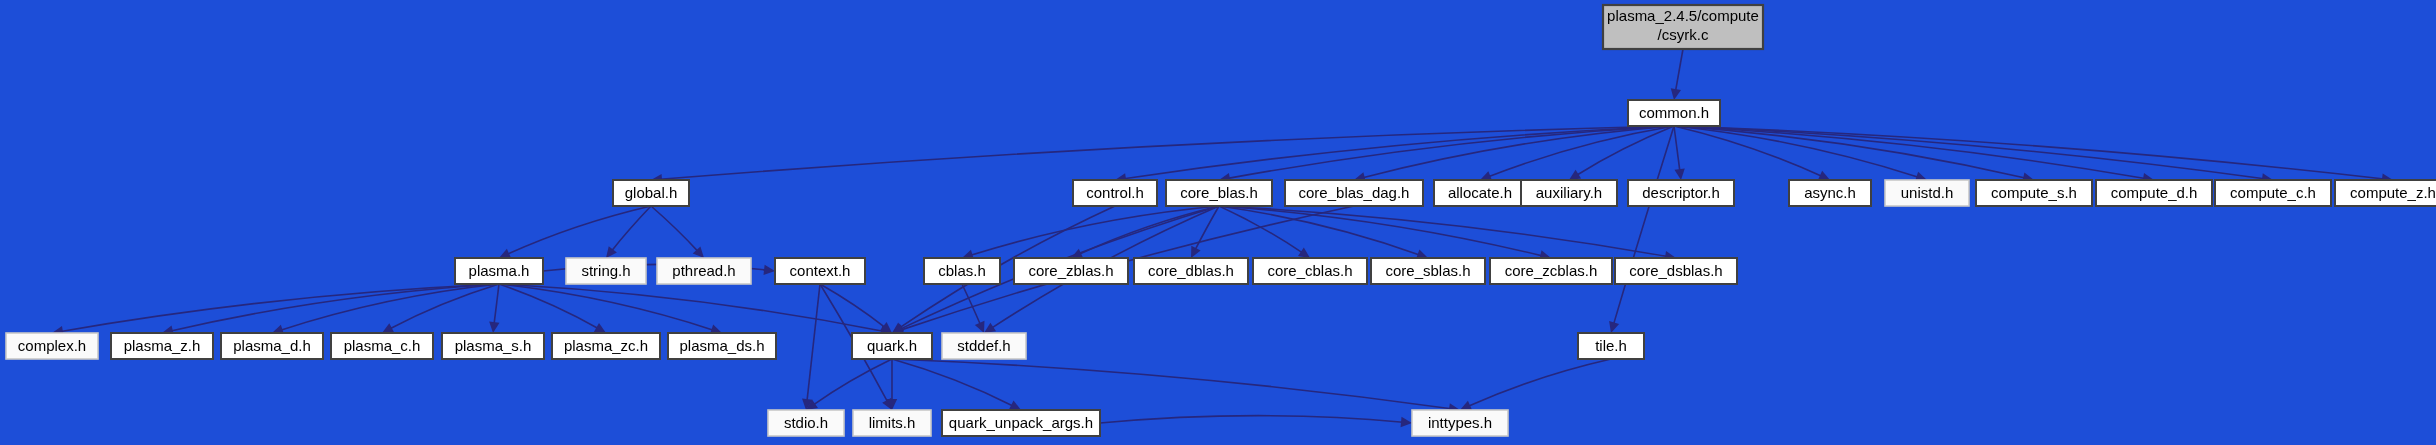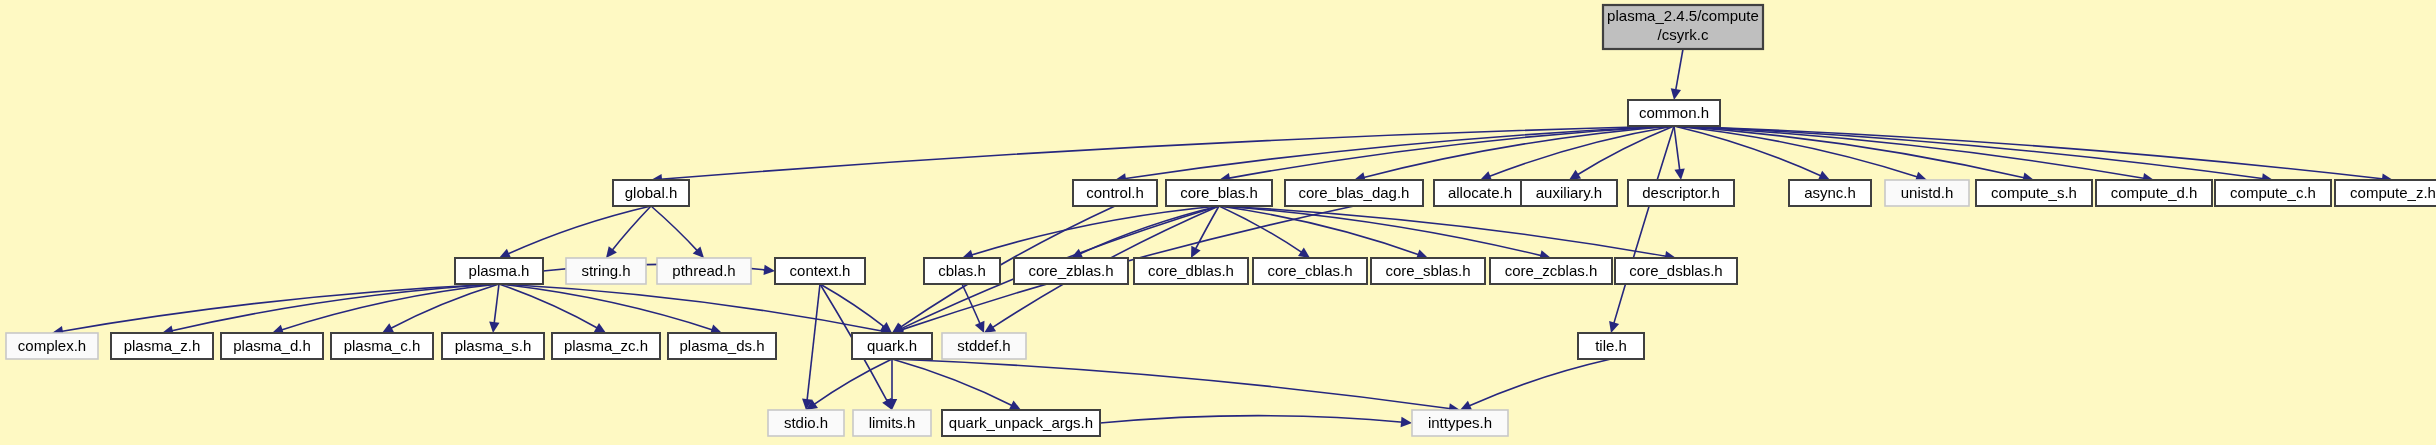--- a/index.html
+++ b/index.html
@@ -4,21 +4,21 @@
 <style>
   html, body {
     margin: 0;
     padding: 0;
     background: #ffffff;
   }
   #graph-root {
     position: relative;
     width: 2436px;
     height: 445px;
-    background: #fef9c3;
+    background: #1d4ed8;
     font-family: "Liberation Sans", sans-serif;
     overflow: hidden;
   }
   svg#graph-svg {
     position: absolute;
     left: 0;
     top: 0;
     width: 2436px;
     height: 445px;
     display: block;

